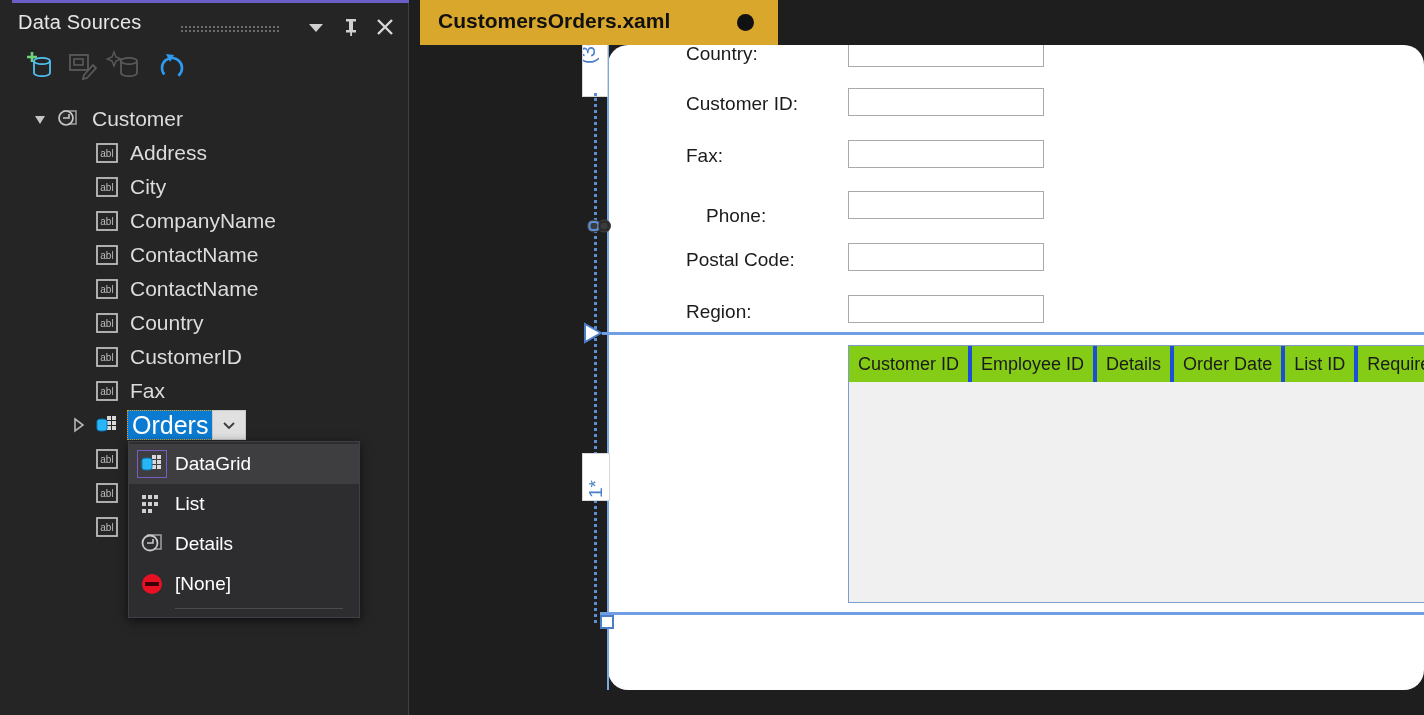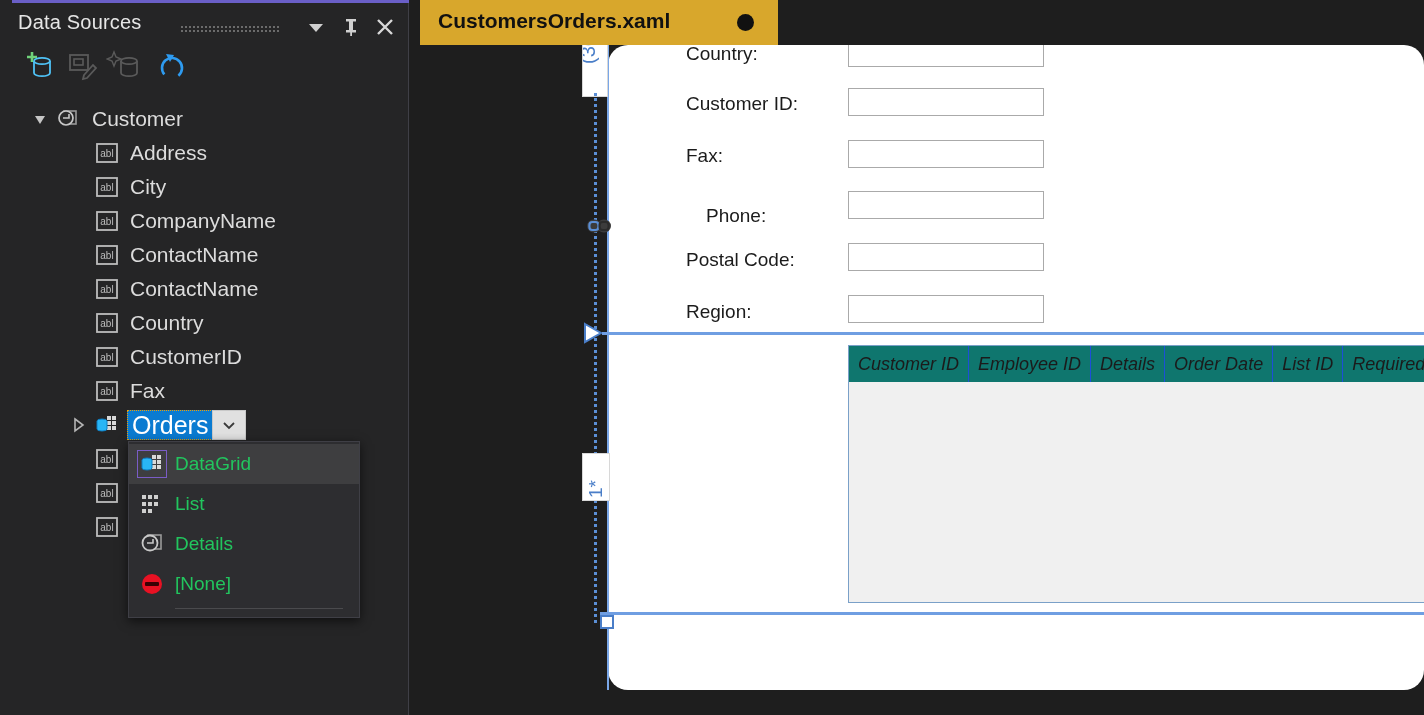--- a/index.html
+++ b/index.html
@@ -76,21 +76,21 @@
     box-shadow:0 3px 10px rgba(0,0,0,.6);
     z-index:30; padding:2px 0 4px 0;
   }
   .dd-item {
     position:relative; height:40px; display:flex; align-items:center; cursor:pointer;
   }
   .dd-item.hl { background:#3e3e40; }
   .dd-ico { width:46px; display:flex; align-items:center; justify-content:center; }
   .dd-ico.box { }
   .dd-ico.box .inner { width:30px; height:28px; display:flex; align-items:center; justify-content:center; border:1px solid #7a5cc6; }
-  .dd-lbl { font-size:19px; color:#22c55e; }
+  .dd-lbl { font-size:19px; color:#ffffff; }
   #dd-sep { height:1px; background:#4a4a4d; margin:4px 16px 4px 46px; }
 
   
   #tabstrip { position:absolute; left:420px; top:0; width:1004px; height:46px; background:#1e1e1e; }
   #tab-active {
     position:absolute; left:0; top:0; width:358px; height:45px;
     background:#d8a72c; cursor:pointer;
   }
   #tab-active .tl { position:absolute; left:18px; top:9px; font-size:21px; font-weight:bold; color:#111; }
   #tab-active .dot { position:absolute; right:24px; top:14px; width:17px; height:17px; border-radius:50%; background:#111; }
@@ -157,23 +157,23 @@
     background:#ffffff; border:1px solid #aaaaaa; cursor:text;
   }
 
   
   #datagrid {
     position:absolute; left:240px; top:300px; width:718px; height:258px;
     background:#f0f0f0; border:1px solid #7aa0c8;
   }
   #dg-head { position:absolute; left:0; top:0; height:36px; width:100%; display:flex; background:#ffffff; }
   .dg-col {
-    height:36px; background:#0f766e; border-right:1px solid #1d4ed8;
+    height:36px; background:#84cc16; border-right:4px solid #1d4ed8;
     display:flex; align-items:center; justify-content:center;
-    font-size:18px; color:#1b1b1b; white-space:nowrap; padding:0 9px; cursor:pointer;font-style:italic;
+    font-size:18px; color:#1b1b1b; white-space:nowrap; padding:0 9px; cursor:pointer;
   }
   #dg-body { position:absolute; left:0; top:37px; right:0; bottom:0; background:#f0f0f0; }
 </style>
 </head>
 <body>
 
 <div id="root">
 
   <div id="ds-panel">
 

